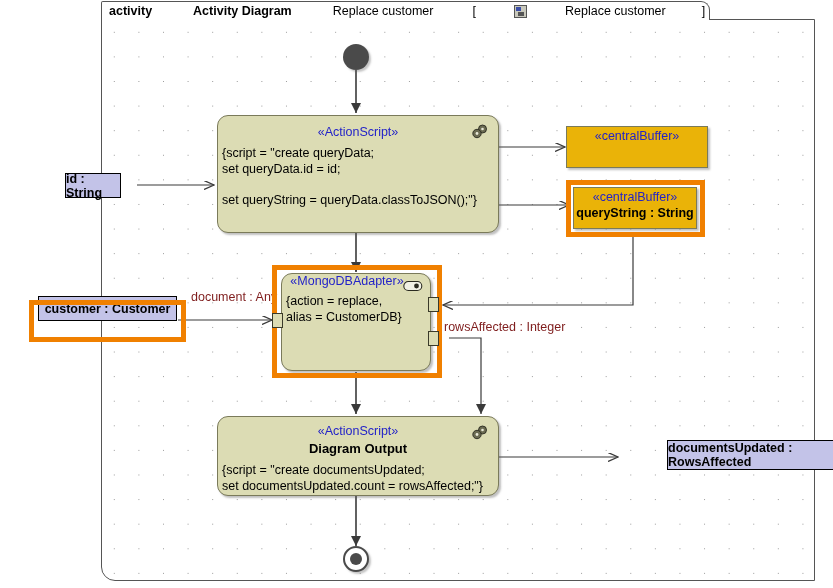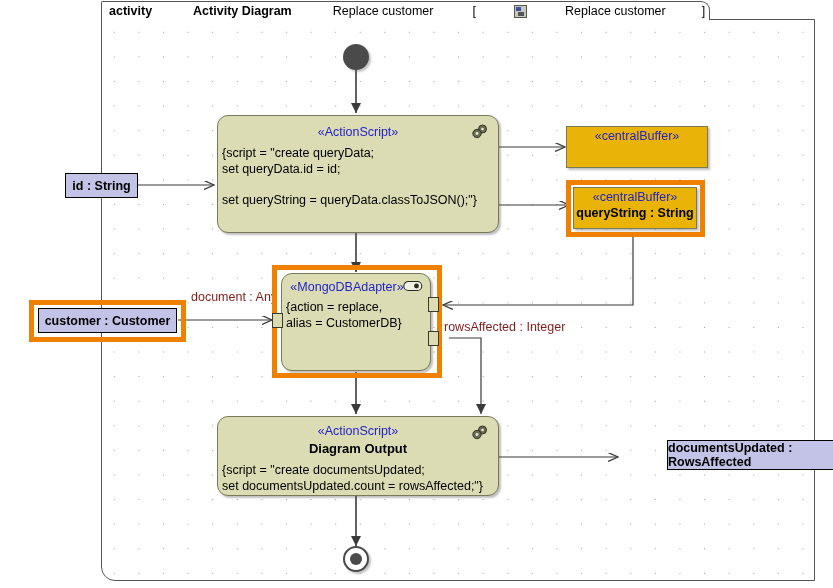--- a/index.html
+++ b/index.html
@@ -226,31 +226,31 @@
   <div class="node cbuf" style="left:566px; top:126px; width:142px; height:42px;">
     <div class="stereo">«centralBuffer»</div>
   </div>
 
   <div class="node cbuf" style="left:573px; top:187px; width:124px; height:42px;">
     <div class="stereo">«centralBuffer»</div>
     <div class="nm">queryString : String</div>
   </div>
   <div class="hl" style="left:566px; top:180px; width:139px; height:57px;"></div>
 
-  <div class="node param" style="left:65px; top:173px; width:73px; height:25px;">
+  <div class="node param" style="left:65px; top:173px; width:56px; height:25px;">
     <span>id : String</span>
   </div>
 
-  <div class="node param" style="left:38px; top:308px; width:139px; height:25px;">
+  <div class="node param" style="left:38px; top:296px; width:139px; height:25px;">
     <span>customer : Customer</span>
   </div>
   <div class="hl" style="left:29px; top:300px; width:157px; height:42px;"></div>
 
   <div class="node action" style="left:281px; top:273px; width:150px; height:98px;">
-    <div class="stereo" style="margin-top:6px; padding-right:18px;">«MongoDBAdapter»</div>
+    <div class="stereo" style="margin-top:0; padding-right:18px;">«MongoDBAdapter»</div>
     <div class="body-text" style="margin-top:5px;">{action = replace,
 alias = CustomerDB}</div>
     <svg class="gear-icon" style="right:7px; top:6px; width:20px; height:12px;" viewBox="0 0 20 12">
       <rect x="0.8" y="1.5" width="18" height="9" rx="4.5" fill="#f0f0e4" stroke="#2a2a20" stroke-width="1.1"></rect>
       <circle cx="13.5" cy="6" r="2.4" fill="#2a2a20"></circle>
     </svg>
   </div>
 
   <div class="pin" style="left:272px; top:313px; width:11px; height:15px;"></div>
   <div class="pin" style="left:428px; top:297px; width:11px; height:15px;"></div>

